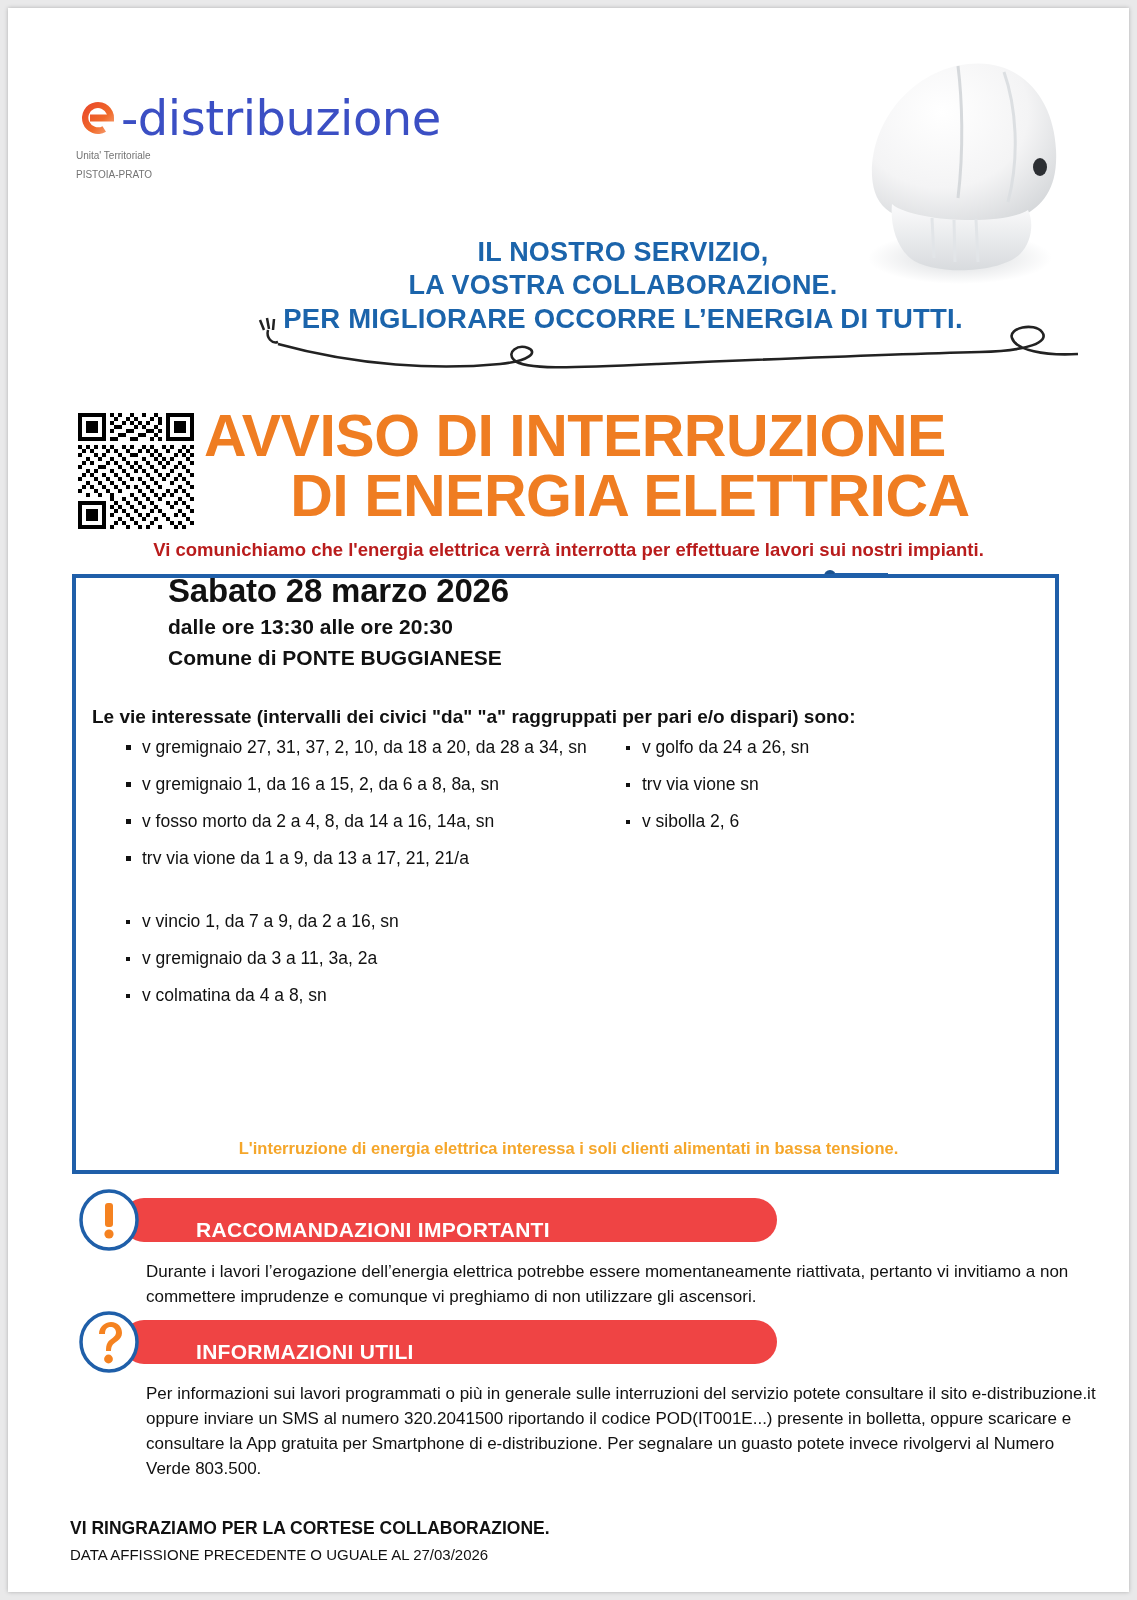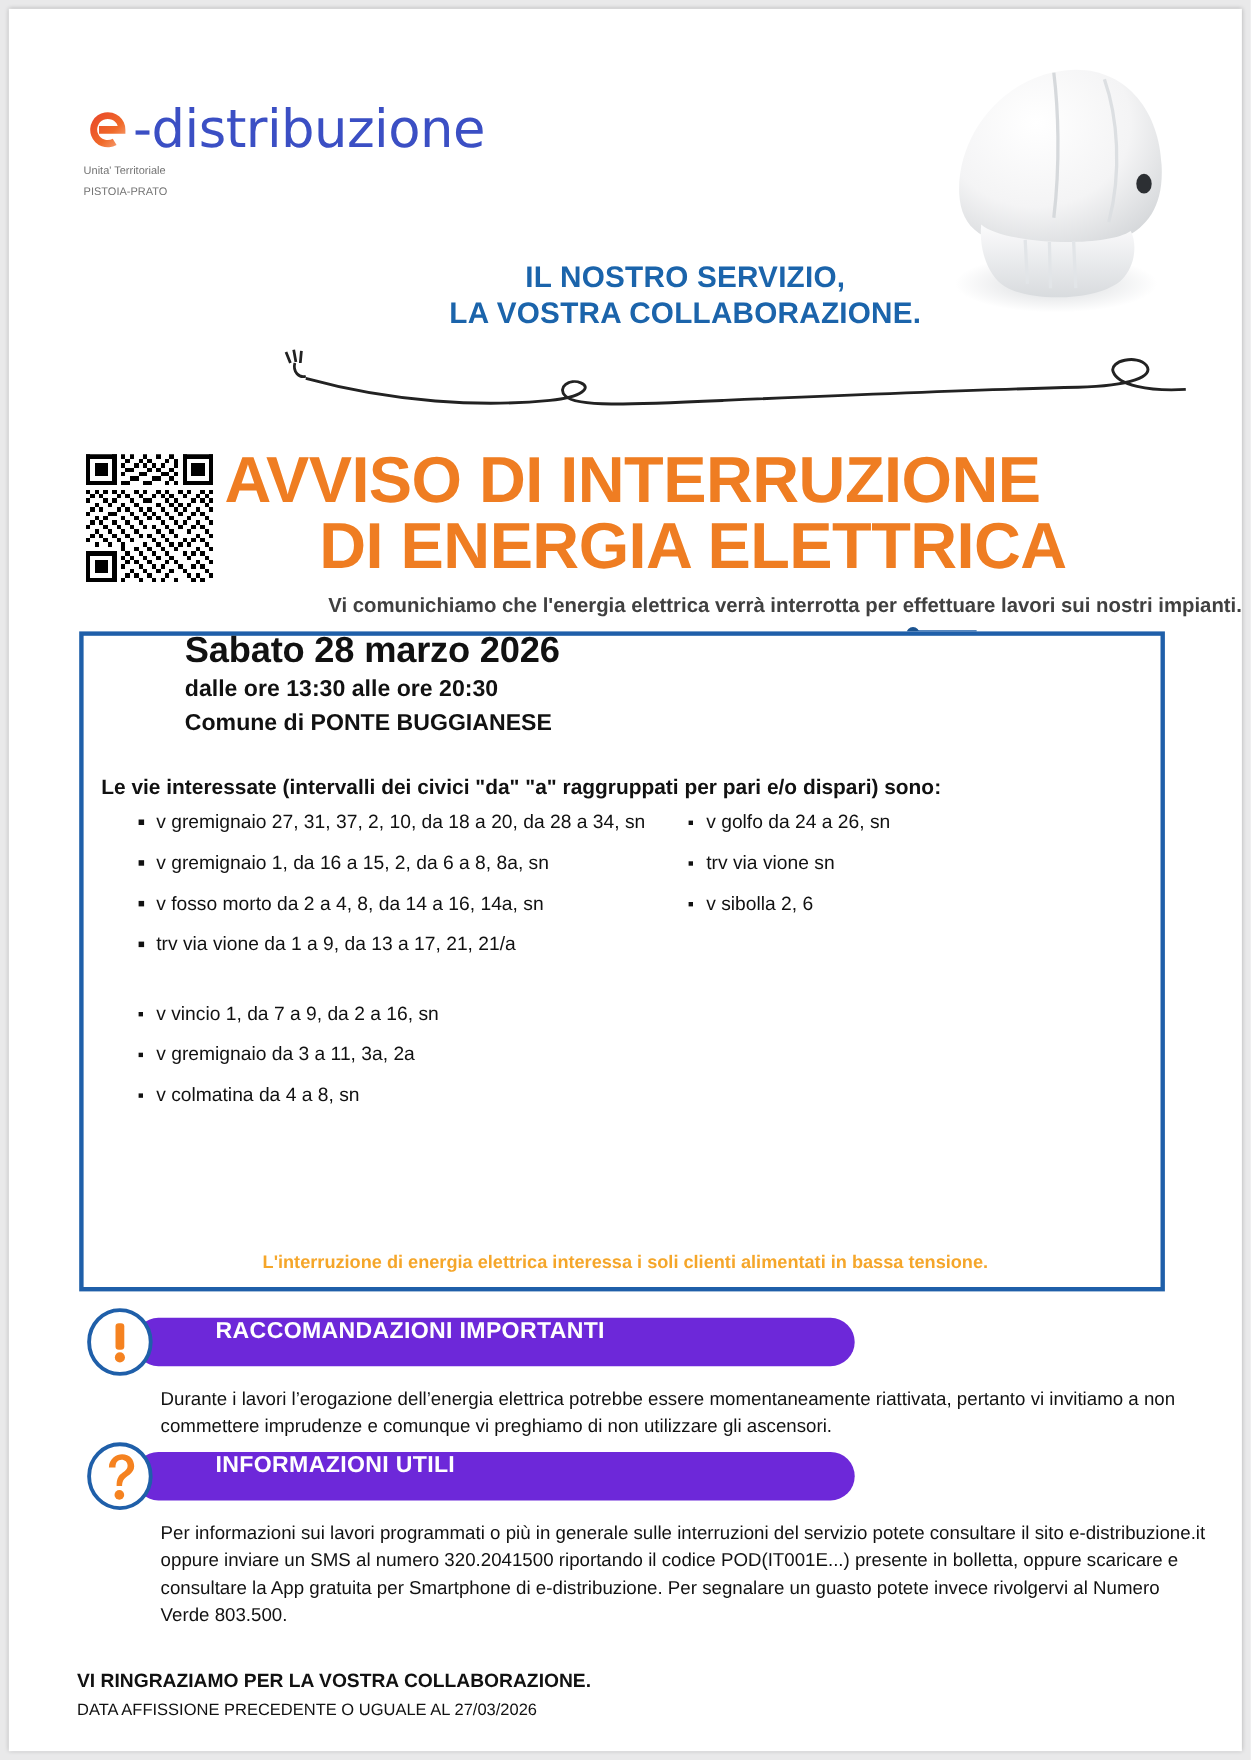--- a/index.html
+++ b/index.html
@@ -56,22 +56,22 @@
   
   .maintitle{
     position:absolute;left:196px;top:398px;width:900px;
     color:#ef7d22;font-weight:bold;font-size:59px;line-height:60px;
     letter-spacing:-0.5px;font-family:"Liberation Sans", sans-serif;
   }
   .maintitle .t1{display:block;}
   .maintitle .t2{display:block;text-align:center;padding-right:48px;}
 
   .intro{
-    position:absolute;left:0;top:531px;width:1121px;text-align:right;
-    font-size:18.5px;font-weight:bold;color:#404040;
+    position:absolute;left:0;top:531px;width:1121px;text-align:center;
+    font-size:18.5px;font-weight:bold;color:#b91c1c;
   }
 
   
   .bluebox{
     position:absolute;left:64px;top:566px;width:987px;height:600px;
     border:4px solid #1f5fa9;box-sizing:border-box;background:#fff;
   }
   .connector{position:absolute;left:790px;top:558px;width:90px;height:30px;}
 
   .when{position:absolute;left:160px;top:563px;}
@@ -105,22 +105,22 @@
     color:#f5a62a;font-size:16.5px;font-weight:bold;
   }
 
   
   .callout{position:absolute;}
   .callout .badge{
     position:absolute;left:0;top:0;width:62px;height:62px;
   }
   .callout .bar{
     position:absolute;left:44px;top:9px;height:44px;width:655px;
-    background:#6d28d9;border-radius:22px;
-    display:flex;align-items:flex-start;
+    background:#ef4444;border-radius:22px;
+    display:flex;align-items:flex-end;
   }
   .callout .bar span{
     margin-left:74px;color:#ffffff;font-size:21px;font-weight:bold;letter-spacing:.3px;
   }
   .callout .body{
     position:absolute;left:68px;top:70px;width:950px;
     font-size:17px;line-height:25px;color:#111;
   }
 
   .reco{left:70px;top:1181px;width:1000px;height:120px;}
@@ -187,20 +187,21 @@
       <path d="M124 192 L126 232" stroke="#e2e5e8" stroke-width="3" fill="none"></path>
       <path d="M146 194 L147 236" stroke="#e2e5e8" stroke-width="3" fill="none"></path>
       <path d="M168 193 L170 236" stroke="#e2e5e8" stroke-width="3" fill="none"></path>
       <ellipse cx="232" cy="141" rx="7" ry="9" fill="#2c2f33"></ellipse>
     </svg>
   </div>
 
   <div class="slogan">
     <div>IL NOSTRO SERVIZIO,</div>
     <div>LA VOSTRA COLLABORAZIONE.</div>
+    <div class="l3">PER MIGLIORARE OCCORRE L’ENERGIA DI TUTTI.</div>
   </div>
 
   <div class="cable">
     <svg width="860" height="80" viewBox="0 0 860 80">
       <path d="M30 22 C28 30 34 36 40 34" stroke="#222" stroke-width="2.5" fill="none"></path>
       <path d="M22 12 L26 22 M29 10 L31 21 M36 11 L35 22" stroke="#222" stroke-width="2.5" fill="none"></path>
       <path d="M40 36 C120 58 200 62 262 56 C292 53 300 44 290 40 C280 36 268 44 276 52
                C286 62 330 60 420 56 C560 50 660 46 742 44
                C790 43 812 34 804 24 C796 14 770 20 774 30 C778 42 806 48 840 46" stroke="#222" stroke-width="2.6" fill="none"></path>
     </svg>
@@ -520,16 +521,16 @@
     <div class="badge">
       <svg width="62" height="62" viewBox="0 0 62 62">
         <ellipse cx="31" cy="31" rx="28" ry="29" fill="#ffffff" stroke="#1f5fa9" stroke-width="3.5"></ellipse>
         <path d="M21 23 C21 15 28 11 33 11 C40 11 44 16 44 22 C44 29 36 31 34 35 C33 37 33 39 33 40 L28 40 C28 37 28 34 30 31 C32.5 27.5 38 26 38 21.5 C38 18 35.5 16 32.5 16 C29 16 27 18.5 27 23 Z" fill="#f58220"></path>
         <circle cx="30.5" cy="48" r="4.4" fill="#f58220"></circle>
       </svg>
     </div>
     <div class="body">Per informazioni sui lavori programmati o più in generale sulle interruzioni del servizio potete consultare il sito e-distribuzione.it oppure inviare un SMS al numero 320.2041500 riportando il codice POD(IT001E...) presente in bolletta, oppure scaricare e consultare la App gratuita per Smartphone di e-distribuzione. Per segnalare un guasto potete invece rivolgervi al Numero Verde 803.500.</div>
   </div>
 
-  <div class="thanks">VI RINGRAZIAMO PER LA VOSTRA COLLABORAZIONE.</div>
+  <div class="thanks">VI RINGRAZIAMO PER LA CORTESE COLLABORAZIONE.</div>
   <div class="affission">DATA AFFISSIONE PRECEDENTE O UGUALE AL  27/03/2026</div>
 
 </div>
 
 </body></html>

